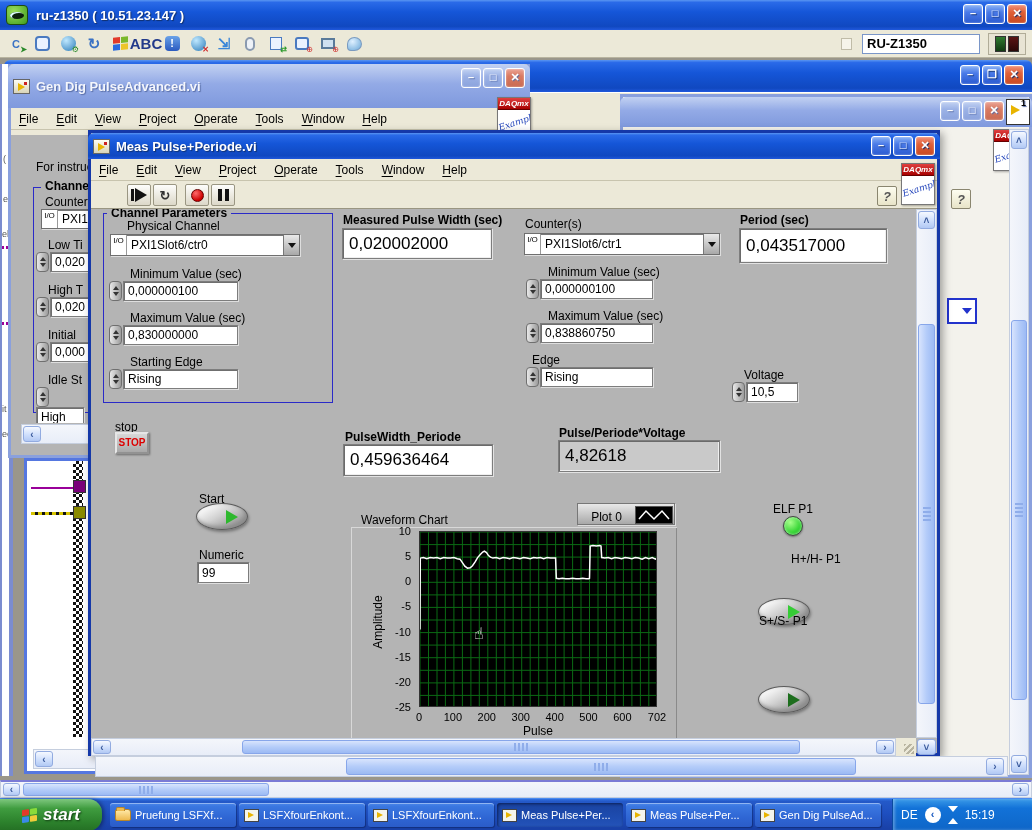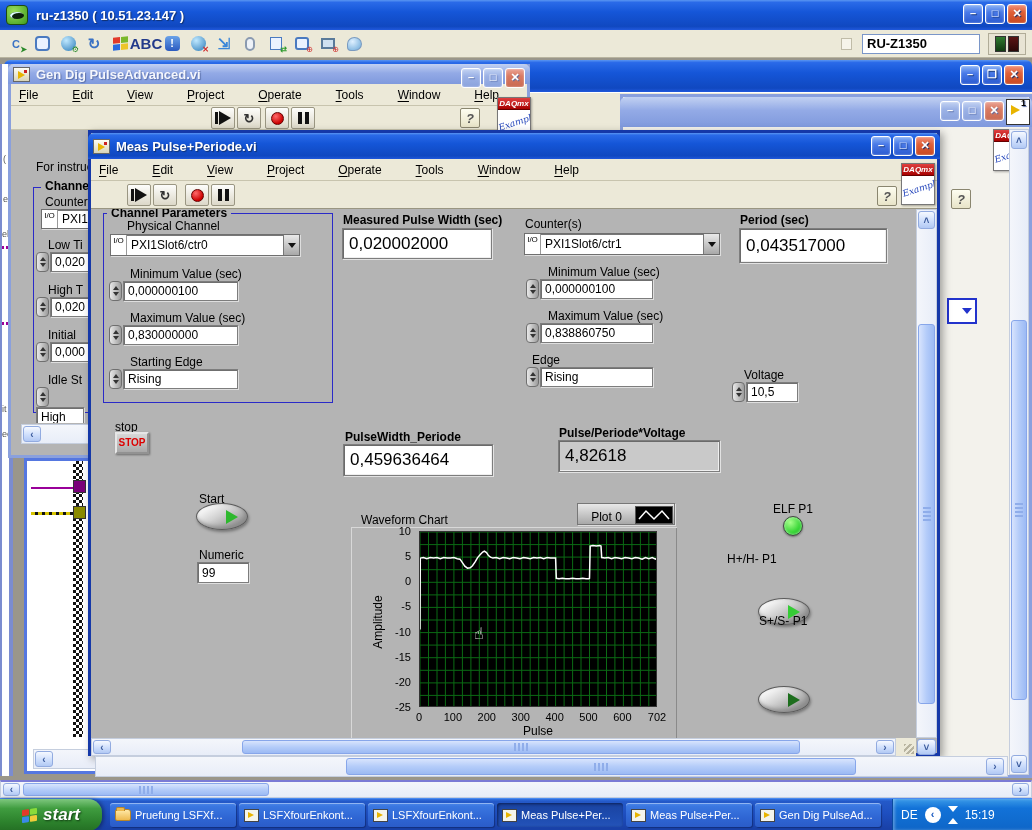--- a/index.html
+++ b/index.html
@@ -10,21 +10,21 @@
   
   .xp-title-active { background:linear-gradient(180deg,#5a96f2 0%,#2a6ae8 8%,#1556d8 40%,#1048c0 88%,#2058dc 100%); color:#fff; font-weight:bold; font-size:13px; display:flex; align-items:center; border-radius:6px 6px 0 0; text-shadow:1px 1px 1px #10306e; }
   .xp-title-inactive { background:linear-gradient(180deg,#c2d1f2 0%,#93aae6 45%,#7f99dd 100%); color:#f4f6fc; font-weight:bold; font-size:13px; display:flex; align-items:center; border-radius:6px 6px 0 0; text-shadow:1px 1px 1px #5a6fa8; }
   .xp-btns { position:absolute; right:5px; top:4px; display:flex; gap:2px; }
   .xp-btn { width:20px; height:20px; border-radius:3px; border:1px solid #fff; color:#fff; font-size:11px; line-height:17px; text-align:center; font-weight:bold;
             background:linear-gradient(180deg,#8ab2f4 0%,#4a7ae8 40%,#2a5ad0 100%); box-shadow:inset 0 0 2px rgba(255,255,255,.6); cursor:default; }
   .xp-btn.close { background:linear-gradient(180deg,#f09078 0%,#e06038 40%,#c84820 100%); }
   .xp-btn.pale  { background:linear-gradient(180deg,#c2d2f2 0%,#9cb2e6 40%,#8ba3dd 100%); color:#fff; }
   .xp-btn.pale.close { background:linear-gradient(180deg,#eba395 0%,#d97a62 40%,#c96a52 100%); }
   .beige { background:#ece9d8; }
-  .menu-bar { display:flex; align-items:center; font-size:12px; color:#000; gap:18px; background:#ece9d8; border-bottom:1px solid #c8c4ae; }
+  .menu-bar { display:flex; align-items:center; font-size:12px; color:#000; gap:2px; background:#ece9d8; border-bottom:1px solid #c8c4ae; }
   .menu-item { padding:2px 8px; }
   .tool-btn { width:24px; height:22px; background:linear-gradient(#fdfdfb,#dcd8c8); border:1px solid #9a9682; border-radius:2px; display:flex; align-items:center; justify-content:center; }
 
   
   .lv-panel { background:#b4b4b4; }
   .lv-label { font-size:12px; color:#000; white-space:nowrap; }
   .lv-label.b { font-weight:bold; }
   .lv-display { background:#fff; border:1px solid #7d7d7d; box-shadow:inset 1px 1px 0 #6a6a6a, inset -1px -1px 0 #efefef, 1px 1px 0 #e2e2e2; color:#000; display:flex; align-items:center; padding-left:6px; }
   .lv-display.big { font-size:17px; }
   .lv-display.grey { background:#c9c9c9; }
@@ -186,21 +186,21 @@
       <span class="abs" style="left:1px;top:130px;font-size:9px;color:#555;">e</span>
       <span class="abs" style="left:0;top:165px;font-size:9px;color:#555;">el</span>
       <span class="abs" style="left:0;top:340px;font-size:9px;color:#555;">it</span>
       <span class="abs" style="left:0;top:365px;font-size:9px;color:#555;">ec</span>
       <i class="abs" style="left:0;top:182px;width:7px;height:3px;background:repeating-linear-gradient(90deg,#909 0 2px,#fff 2px 4px);"></i>
       <i class="abs" style="left:0;top:258px;width:7px;height:3px;background:repeating-linear-gradient(90deg,#909 0 2px,#fff 2px 4px);"></i>
     </div>
   </div>
 
   <div class="abs" style="left:8px;top:6px;width:522px;height:394px;border:3px solid #8aa0dd;border-top:none;background:#b4b4b4;">
-    <div class="xp-title-inactive" style="height:20px;padding-left:5px;margin:-0px -3px 0 -3px;position:relative;">
+    <div class="xp-title-inactive" style="height:44px;padding-left:5px;margin:-0px -3px 0 -3px;position:relative;">
       <span class="vi-ico" style="margin-right:6px;"></span>
       <span>Gen Dig PulseAdvanced.vi</span>
       <span class="xp-btns" style="top:4px;">
         <span class="xp-btn pale">–</span>
         <span class="xp-btn pale">□</span>
         <span class="xp-btn pale close">✕</span>
       </span>
     </div>
     <div class="menu-bar" style="height:22px;">
       <span class="menu-item"><u>F</u>ile</span>
@@ -559,21 +559,21 @@
               <span class="xtick" style="left: 169.516px;">500</span>
               <span class="xtick" style="left: 203.419px;">600</span>
               <span class="xtick" style="left: 238px;">702</span>
             </div>
           <span class="lv-label abs" style="left:68px;top:197px;width:238px;text-align:center;">Pulse</span>
         </div>
       </div>
 
       <span class="lv-label abs" style="left:682px;top:293px;">ELF P1</span>
       <span class="led abs" style="left:692px;top:307px;width:20px;height:20px;background:radial-gradient(circle at 35% 30%,#a6ff8a,#33d433 60%,#1da01d);"></span>
-      <span class="lv-label abs" style="left:636px;top:343px;">H+/H- P1</span>
+      <span class="lv-label abs" style="left:700px;top:343px;">H+/H- P1</span>
       <div class="oval-btn abs" style="left:667px;top:362px;width:52px;height:27px;">
           <i style="border-left:12px solid #35cc35;"></i>
         </div>
       <span class="lv-label abs" style="left:668px;top:405px;">S+/S- P1</span>
       <div class="oval-btn abs" style="left:667px;top:423px;width:52px;height:27px;">
           <i style="border-left:12px solid #1d6e1d;"></i>
         </div>
     </div>
 
     <div class="sb-track-v abs" style="left:825px;top:76px;width:21px;height:529px;">

